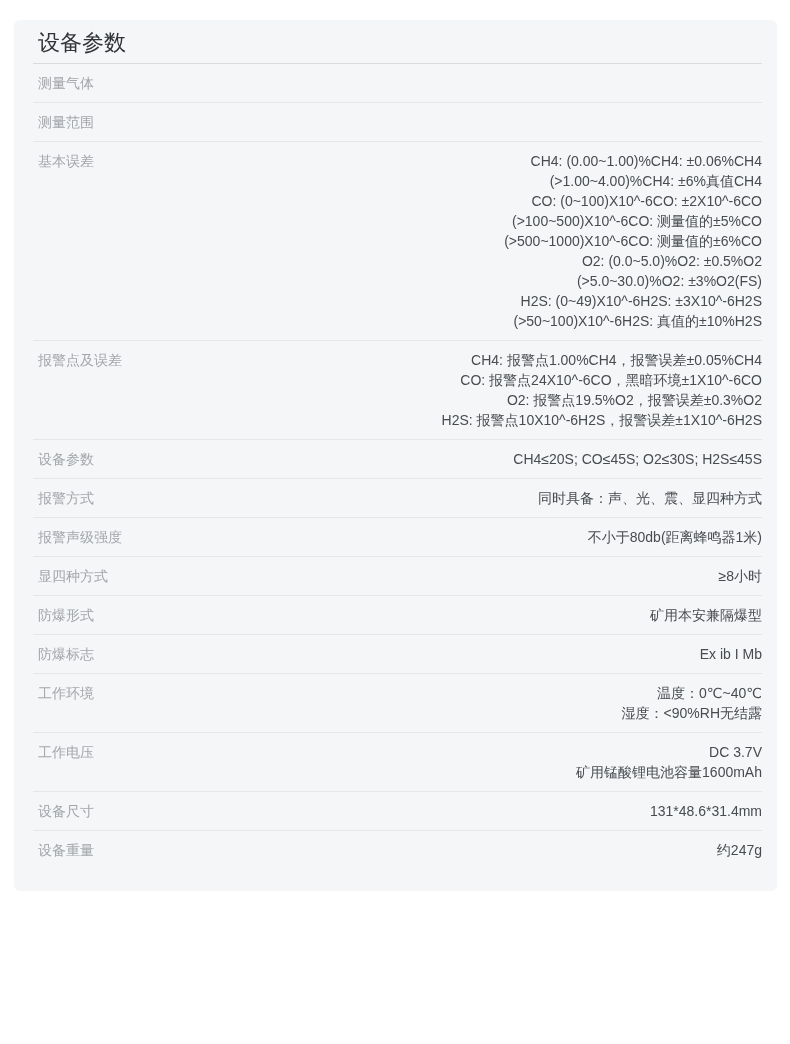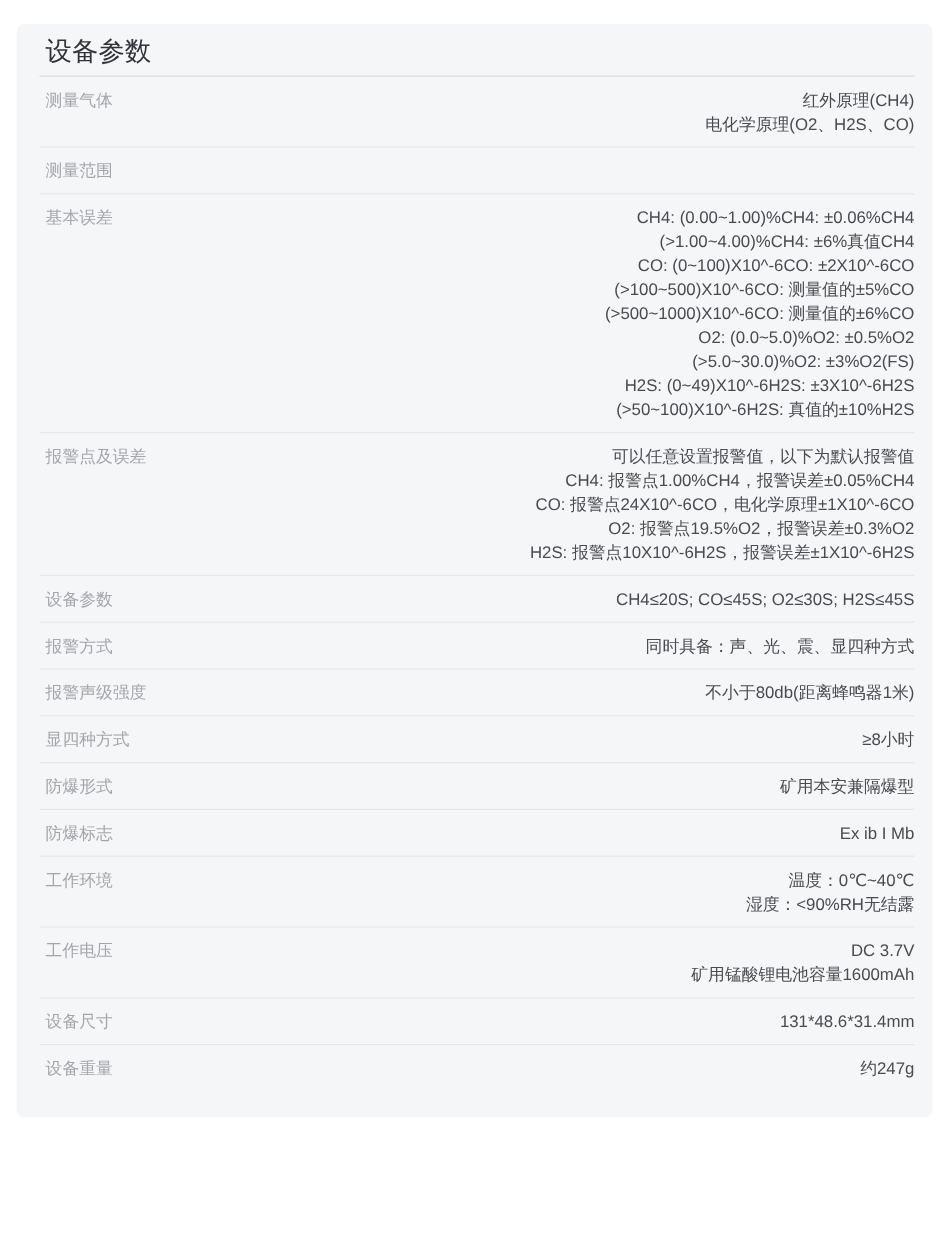--- a/index.html
+++ b/index.html
@@ -57,24 +57,20 @@
 </head>
 <body>
 
 <div class="spec-card">
 
   <div class="card-title">设备参数</div>
 
 
   <div class="spec-row">
     <span class="spec-label">测量气体</span>
-    <div class="spec-value">
-      <div>红外原理(CH4)</div>
-      <div>电化学原理(O2、H2S、CO)</div>
-    </div>
   </div>
 
   <div class="spec-row">
     <span class="spec-label">测量范围</span>
   </div>
 
   <div class="spec-row">
     <span class="spec-label">基本误差</span>
     <div class="spec-value">
       <div>CH4: (0.00~1.00)%CH4: ±0.06%CH4</div>
@@ -85,23 +81,22 @@
       <div>O2: (0.0~5.0)%O2: ±0.5%O2</div>
       <div>(&gt;5.0~30.0)%O2: ±3%O2(FS)</div>
       <div>H2S: (0~49)X10^-6H2S: ±3X10^-6H2S</div>
       <div>(&gt;50~100)X10^-6H2S: 真值的±10%H2S</div>
     </div>
   </div>
 
   <div class="spec-row">
     <span class="spec-label">报警点及误差</span>
     <div class="spec-value">
-      <div>可以任意设置报警值，以下为默认报警值</div>
       <div>CH4: 报警点1.00%CH4，报警误差±0.05%CH4</div>
-      <div>CO: 报警点24X10^-6CO，电化学原理±1X10^-6CO</div>
+      <div>CO: 报警点24X10^-6CO，黑暗环境±1X10^-6CO</div>
       <div>O2: 报警点19.5%O2，报警误差±0.3%O2</div>
       <div>H2S: 报警点10X10^-6H2S，报警误差±1X10^-6H2S</div>
     </div>
   </div>
 
   <div class="spec-row">
     <span class="spec-label">设备参数</span>
     <div class="spec-value">
       <div>CH4≤20S; CO≤45S; O2≤30S; H2S≤45S</div>
     </div>

